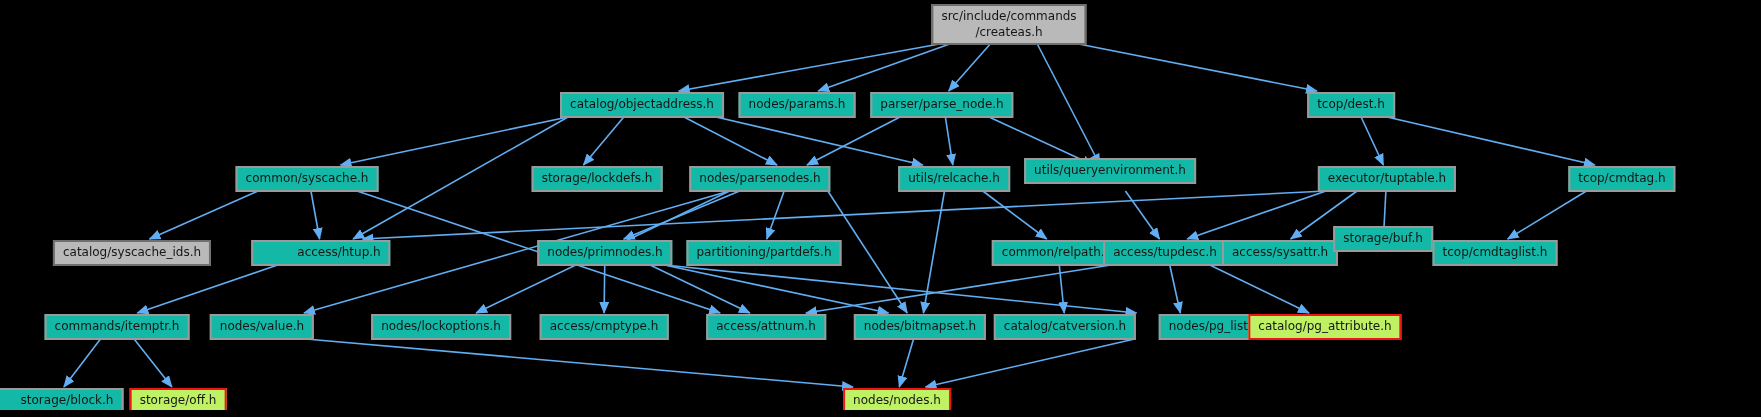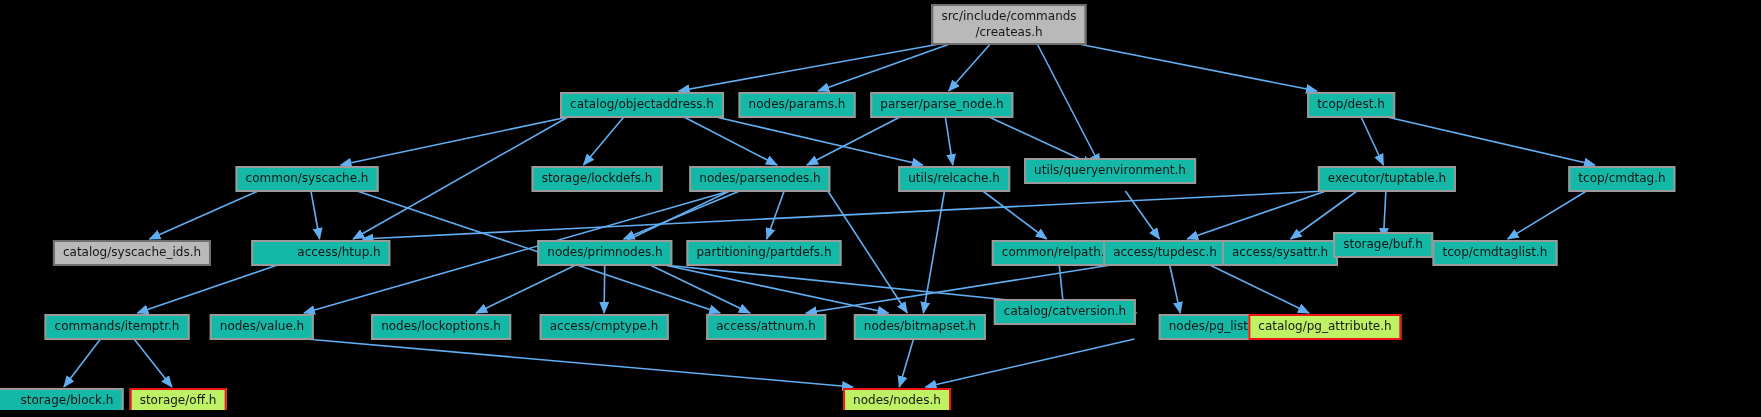--- a/index.html
+++ b/index.html
@@ -100,28 +100,28 @@
       <div class="gnode" style="left: 1110px; top: 158px;">utils/queryenvironment.h</div>
       <div class="gnode" style="left: 1387px; top: 166px;">executor/tuptable.h</div>
       <div class="gnode" style="left: 1622px; top: 166px;">tcop/cmdtag.h</div>
       <div class="gnode focus" style="left: 132px; top: 240px;">catalog/syscache_ids.h</div>
       <div class="gnode" style="left: 321px; top: 240px; padding-left: 44px;">access/htup.h</div>
       <div class="gnode" style="left: 605px; top: 240px;">nodes/primnodes.h</div>
       <div class="gnode" style="left: 764px; top: 240px;">partitioning/partdefs.h</div>
       <div class="gnode" style="left: 1057px; top: 240px;">common/relpath.h</div>
       <div class="gnode" style="left: 1165px; top: 240px;">access/tupdesc.h</div>
       <div class="gnode" style="left: 1280px; top: 240px;">access/sysattr.h</div>
-      <div class="gnode" style="left: 1383px; top: 232px;">storage/buf.h</div>
+      <div class="gnode" style="left: 1383px; top: 226px;">storage/buf.h</div>
       <div class="gnode" style="left: 1495px; top: 240px;">tcop/cmdtaglist.h</div>
       <div class="gnode" style="left: 117px; top: 314px;">commands/itemptr.h</div>
       <div class="gnode" style="left: 262px; top: 314px;">nodes/value.h</div>
       <div class="gnode" style="left: 441px; top: 314px;">nodes/lockoptions.h</div>
       <div class="gnode" style="left: 604px; top: 314px;">access/cmptype.h</div>
       <div class="gnode" style="left: 766px; top: 314px;">access/attnum.h</div>
       <div class="gnode" style="left: 920px; top: 314px;">nodes/bitmapset.h</div>
-      <div class="gnode" style="left: 1065px; top: 299px;">catalog/catversion.h</div>
+      <div class="gnode" style="left: 1065px; top: 314px;">catalog/catversion.h</div>
       <div class="gnode" style="left: 1182px; top: 314px; margin-left: 32px;">nodes/pg_list.h</div>
       <div class="gnode truncated" style="left: 1325px; top: 314px;">catalog/pg_attribute.h</div>
       <div class="gnode" style="left: 58px; top: 388px; padding-left: 26px;">storage/block.h</div>
       <div class="gnode truncated" style="left: 178px; top: 388px;">storage/off.h</div>
       <div class="gnode truncated" style="left: 897px; top: 388px;">nodes/nodes.h</div>
     </div>
 </div>
 
 </body></html>

